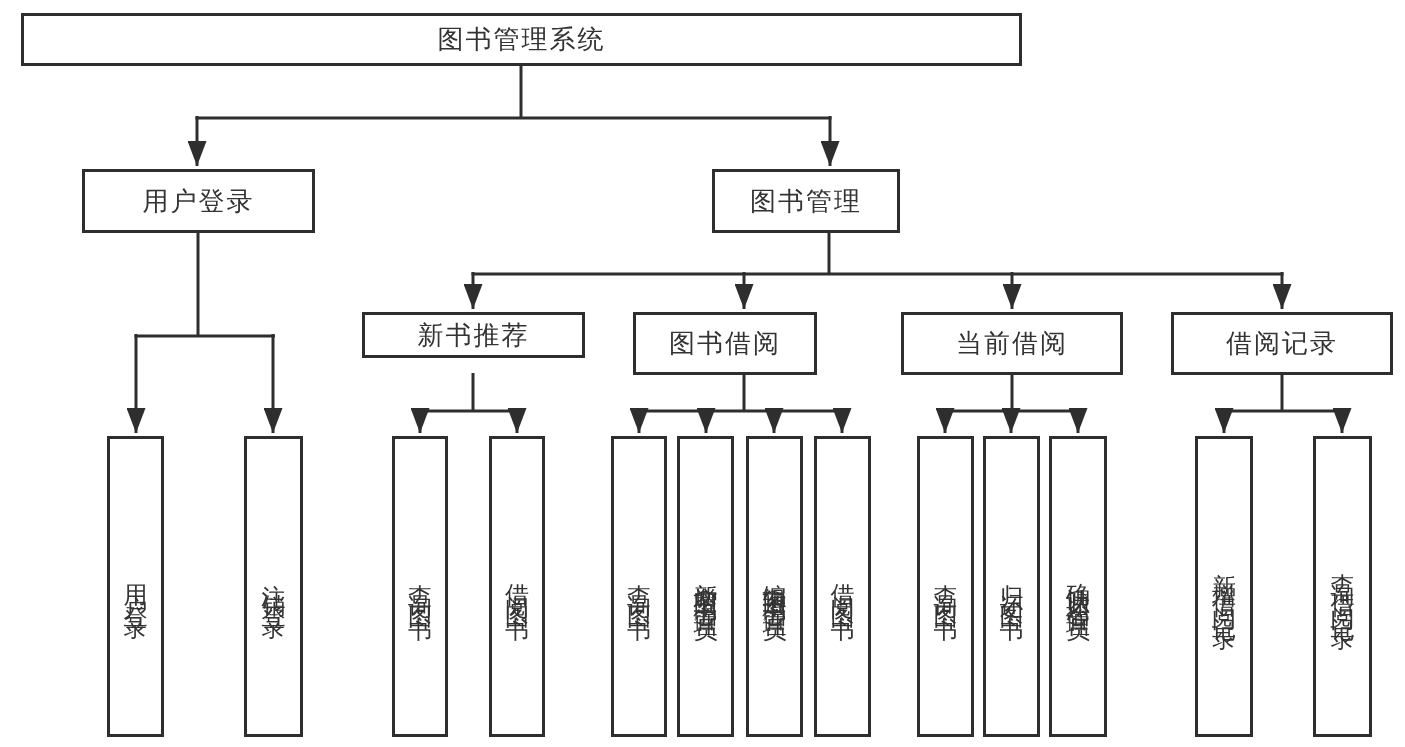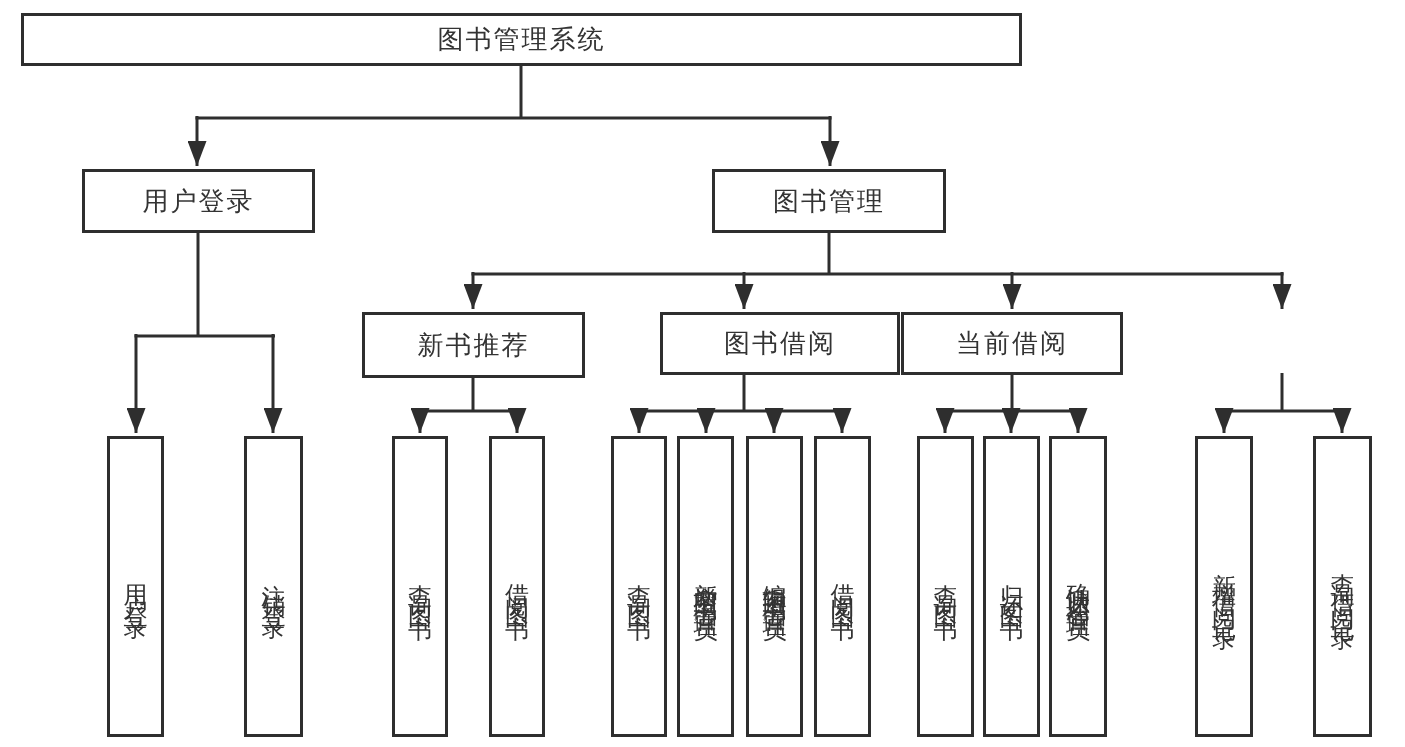--- a/index.html
+++ b/index.html
@@ -112,25 +112,26 @@
       <line x1="1282" y1="373" x2="1282" y2="411"></line>
       <line x1="1222" y1="411" x2="1344" y2="411"></line>
       <line x1="1224" y1="409" x2="1224" y2="433" marker-end="url(#arrow)"></line>
       <line x1="1342" y1="409" x2="1342" y2="433" marker-end="url(#arrow)"></line>
     </g>
   </svg>
 
   <div class="node hbox" style="left:21px;top:13px;width:1001px;height:53px">图书管理系统</div>
 
   <div class="node hbox" style="left:82px;top:169px;width:233px;height:64px">用户登录</div>
-  <div class="node hbox" style="left:712px;top:169px;width:234px;height:64px">图书管理</div>
+  <div class="node hbox" style="left:712px;top:169px;width:188px;height:64px">图书管理</div>
 
-  <div class="node hbox" style="left:362px;top:312px;width:223px;height:66px">新书推荐</div>
-  <div class="node hbox" style="left:660px;top:312px;width:240px;height:63px">图书借阅</div>
+  <div class="node hbox" style="left:362px;top:312px;width:223px;height:46px">新书推荐</div>
+  <div class="node hbox" style="left:633px;top:312px;width:184px;height:63px">图书借阅</div>
   <div class="node hbox" style="left:901px;top:312px;width:222px;height:63px">当前借阅</div>
+  <div class="node hbox" style="left:1171px;top:312px;width:222px;height:63px">借阅记录</div>
 
   <div class="node vbox" style="left:107px;top:436px;width:57px;height:301px">用户登录</div>
   <div class="node vbox" style="left:244px;top:436px;width:59px;height:301px">注销登录</div>
 
   <div class="node vbox" style="left:392px;top:436px;width:56px;height:301px">查询图书</div>
   <div class="node vbox" style="left:489px;top:436px;width:56px;height:301px">借阅图书</div>
 
   <div class="node vbox" style="left:611px;top:436px;width:56px;height:301px">查询图书</div>
   <div class="node vbox long" style="left:677px;top:436px;width:57px;height:301px">新增图书（管理员）</div>
   <div class="node vbox long" style="left:746px;top:436px;width:57px;height:301px">编辑图书（管理员）</div>

